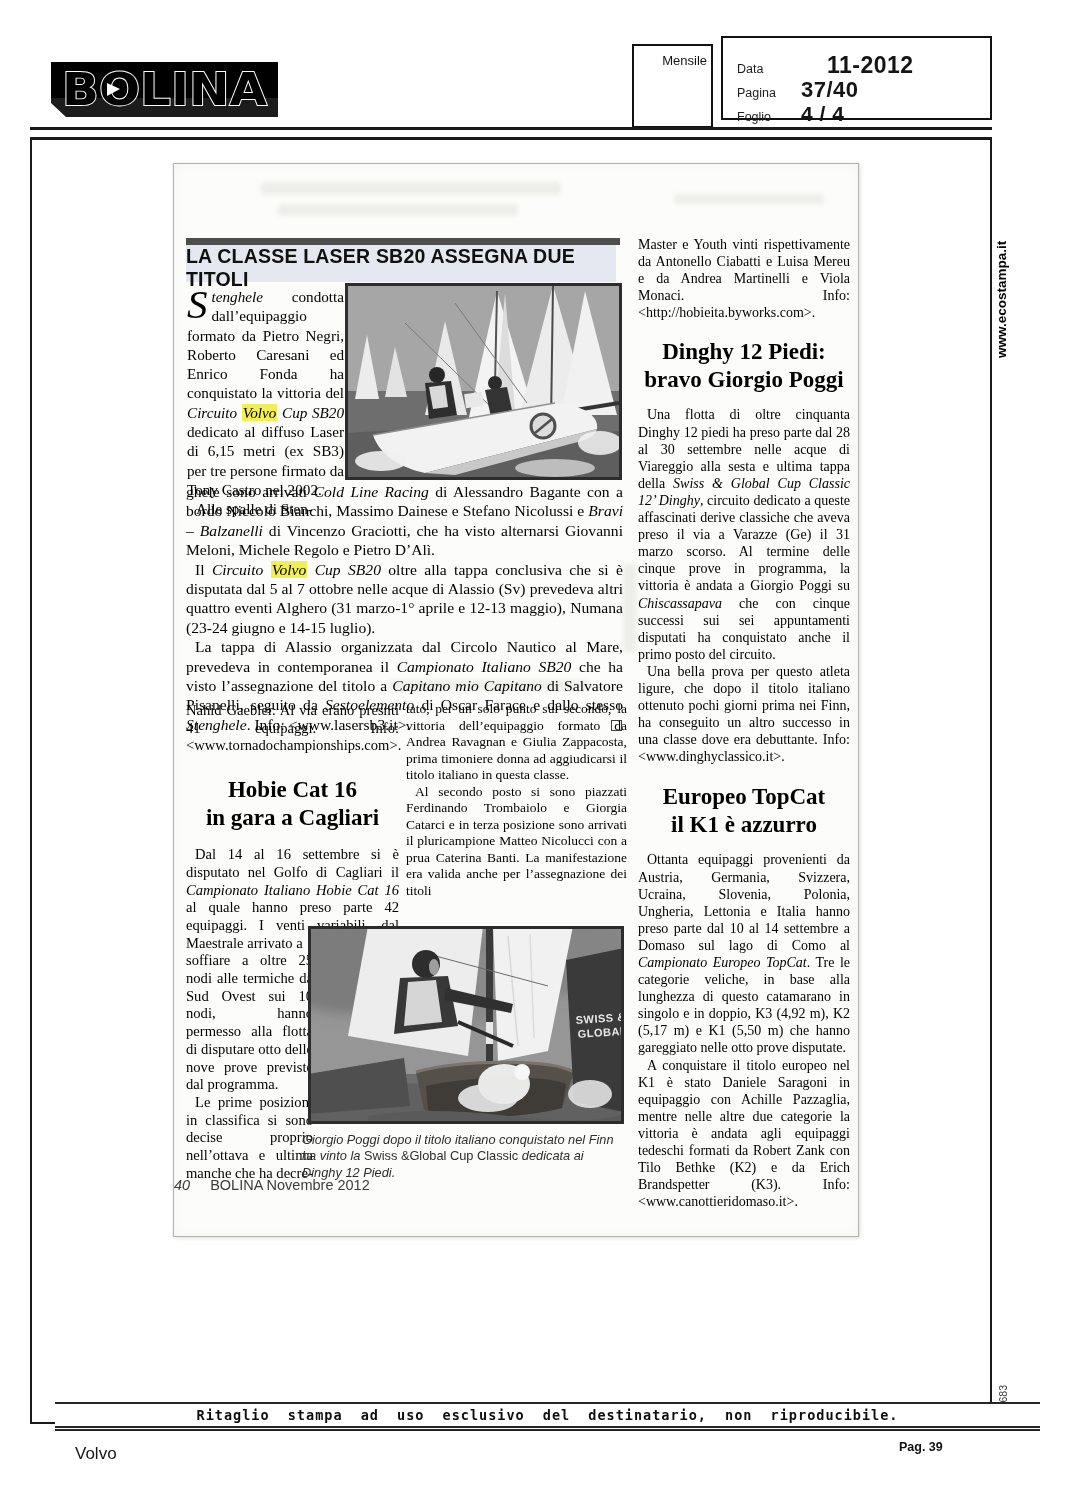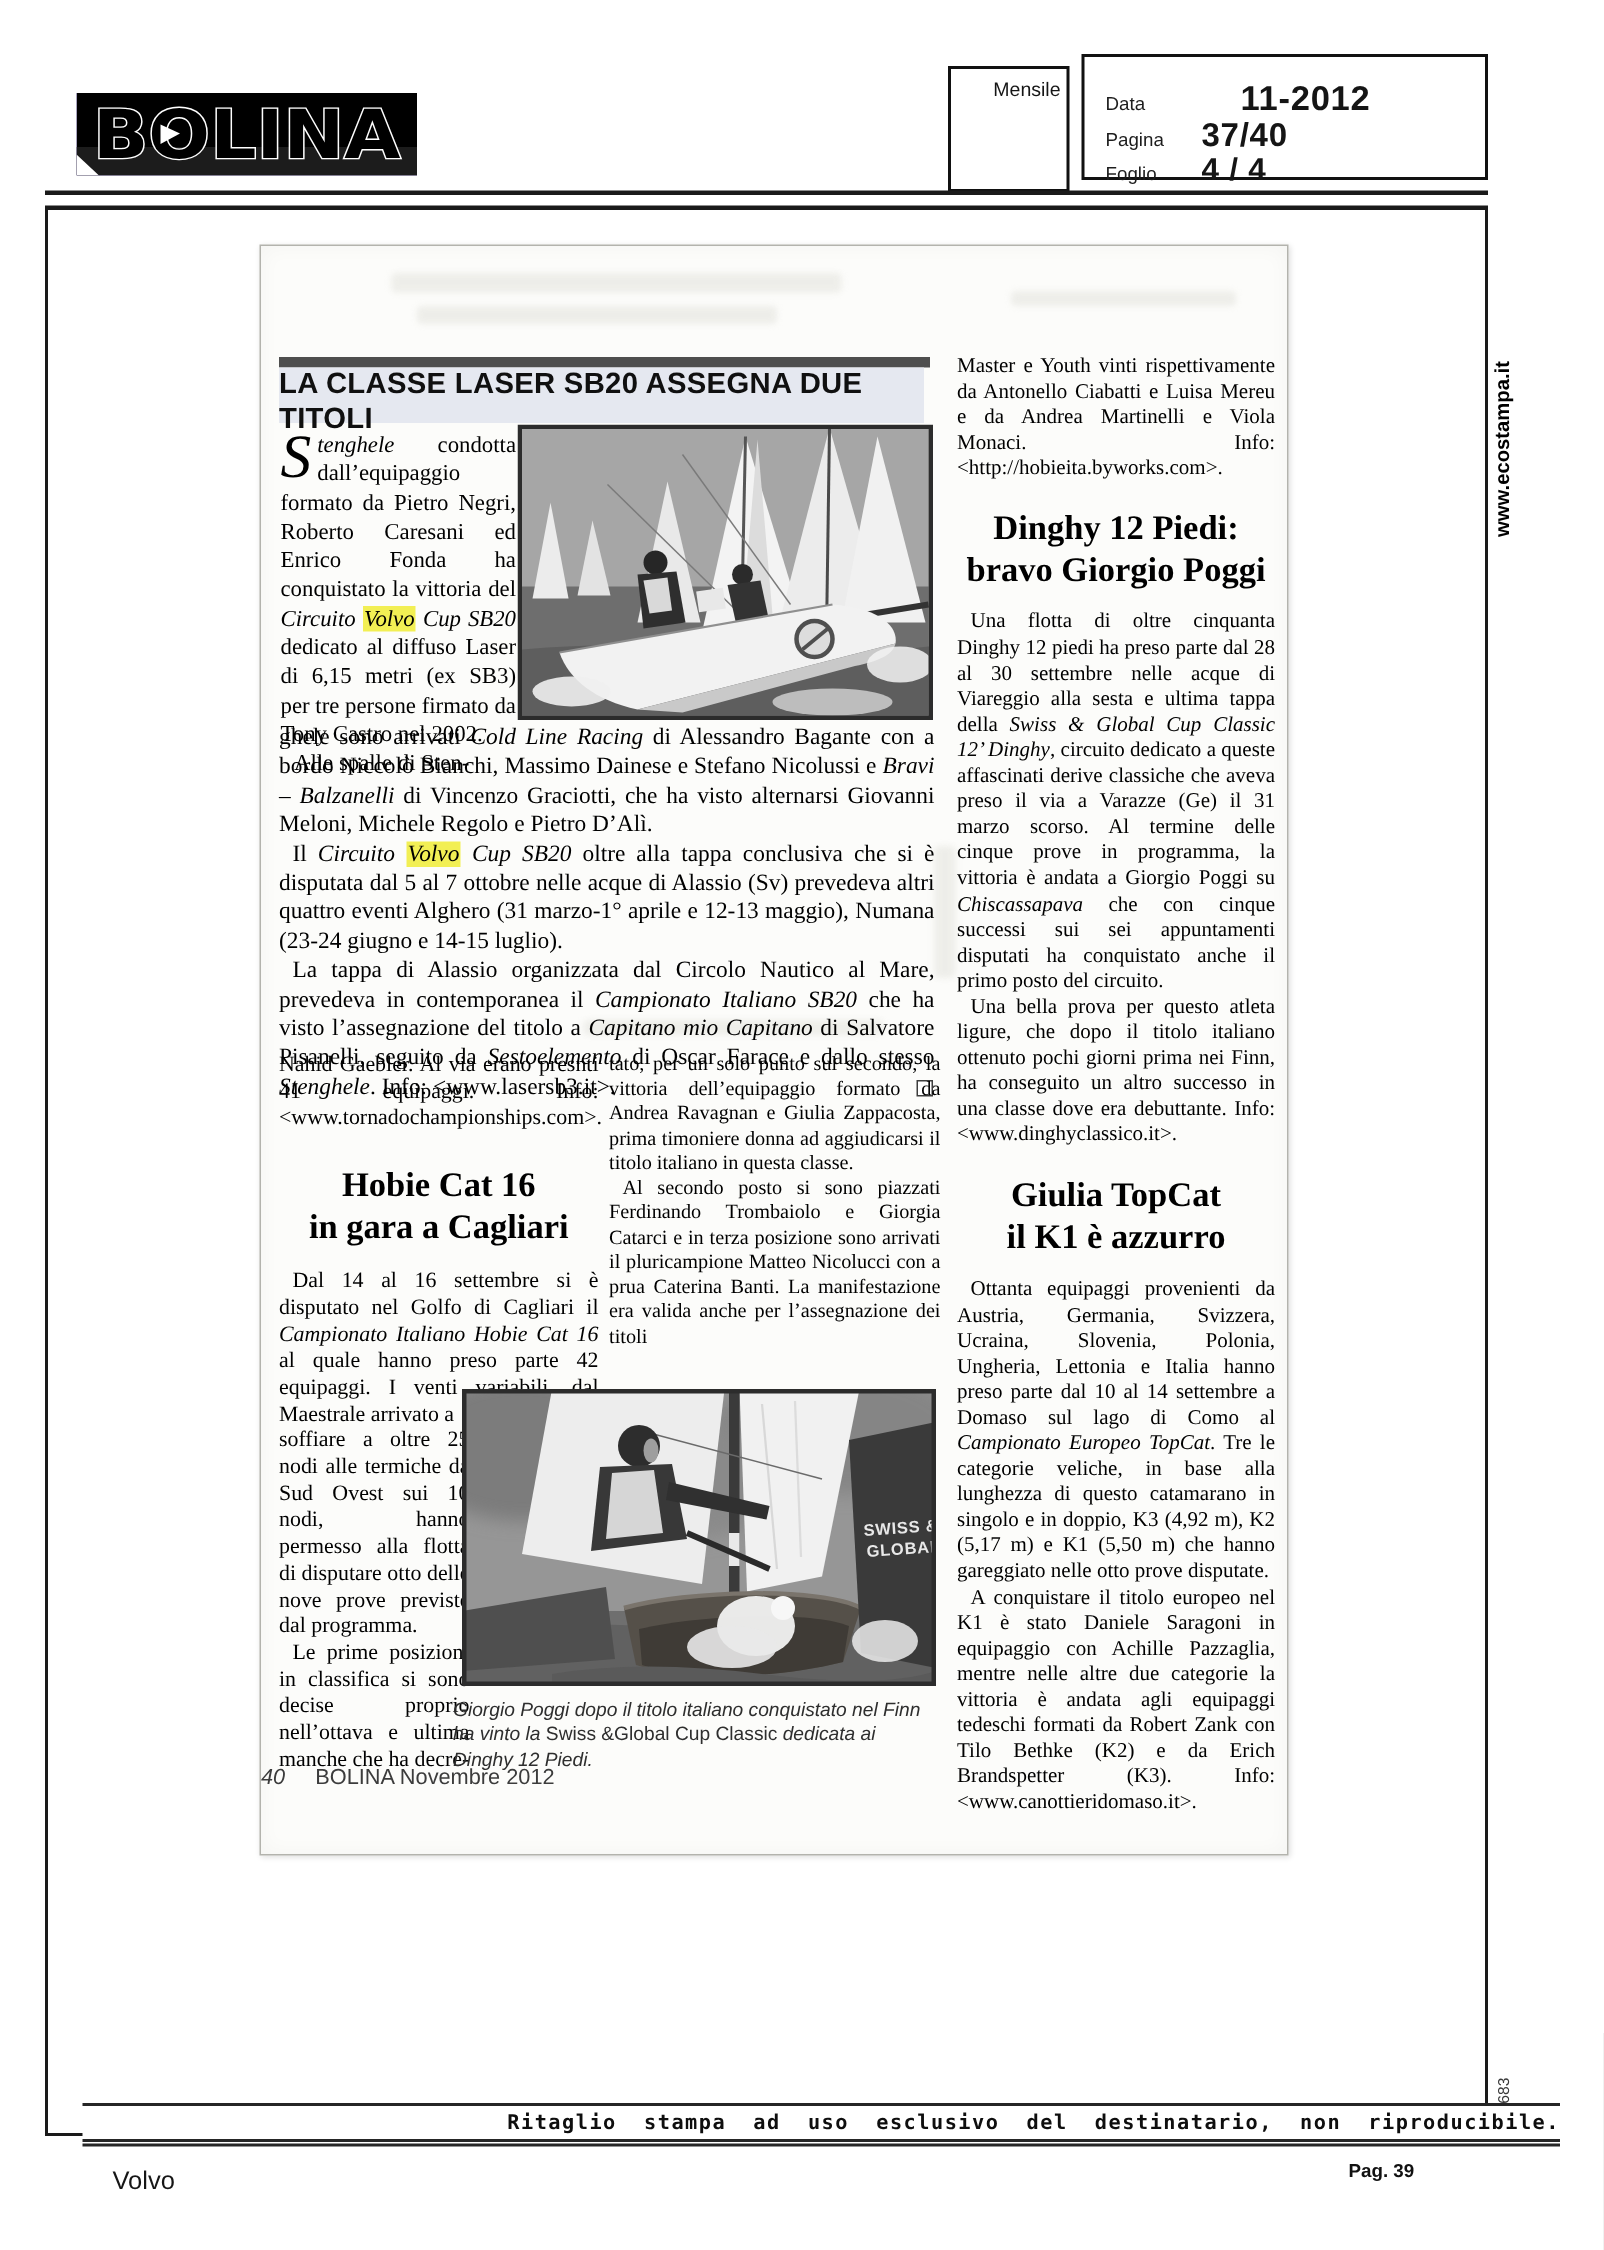--- a/index.html
+++ b/index.html
@@ -52,21 +52,21 @@
   #right-col{position:absolute;left:464px;top:72px;width:212px;font-size:14px;line-height:17.1px;}
   #photo2{position:absolute;left:134px;top:762px;width:316px;height:198px;}
   #caption{position:absolute;left:128px;top:968px;width:324px;font-size:12.8px;line-height:16.4px;
            color:#2e2e2e;font-family:"Liberation Sans",sans-serif;text-align:left;}
   #caption .it{font-style:italic;}
   #pagefoot{position:absolute;left:0px;top:1013px;width:320px;font-size:14.5px;color:#3c3c3c;}
   #pagefoot .issue{font-style:italic;margin-right:20px;}
   
   #footband{position:absolute;left:55px;top:1402px;width:985px;height:22px;background:#fff;
             border-top:2px solid #262626;border-bottom:5px double #262626;
-            display:flex;align-items:center;justify-content:flex-end;
+            display:flex;align-items:center;justify-content:center;
             font-family:"DejaVu Sans Mono",monospace;font-size:13.5px;font-weight:bold;
             letter-spacing:1px;word-spacing:9px;color:#0e0e0e;}
   #brand{position:absolute;left:75px;top:1444px;font-size:17px;color:#161616;}
   #pagenum{position:absolute;left:899px;top:1440px;font-size:12.5px;font-weight:bold;color:#111;}
 </style>
 </head>
 <body>
 
 <div id="page">
 
@@ -223,21 +223,21 @@
     </div>
 
     <div id="caption"><span class="it">Giorgio Poggi dopo il titolo italiano conquistato nel Finn ha vinto la </span><span class="">Swiss &amp;Global Cup Classic </span><span class="it">dedicata ai Dinghy 12 Piedi.</span></div>
 
     <div id="right-col" class="serif">
       <p class="para">Master e Youth vinti rispettivamente da Antonello Ciabatti e Luisa Mereu e da Andrea Martinelli e Viola Monaci. Info: &lt;http://hobieita.byworks.com&gt;.</p>
       <p class="colhead" style="margin:17px 0 12px 0;">Dinghy 12 Piedi:
 bravo Giorgio Poggi</p>
       <p class="para ind"><span class="">Una flotta di oltre cinquanta Dinghy 12 piedi ha preso parte dal 28 al 30 settembre nelle acque di Viareggio alla sesta e ultima tappa della </span><span class="it">Swiss &amp; Global Cup Classic 12’ Dinghy</span><span class="">, circuito dedicato a queste affascinati derive classiche che aveva preso il via a Varazze (Ge) il 31 marzo scorso. Al termine delle cinque prove in programma, la vittoria è andata a Giorgio Poggi su </span><span class="it">Chiscassapava</span><span class=""> che con cinque successi sui sei appuntamenti disputati ha conquistato anche il primo posto del circuito.</span></p>
       <p class="para ind">Una bella prova per questo atleta ligure, che dopo il titolo italiano ottenuto pochi giorni prima nei Finn, ha conseguito un altro successo in una classe dove era debuttante. Info: &lt;www.dinghyclassico.it&gt;.</p>
-      <p class="colhead" style="margin:18px 0 12px 0;">Giulia TopCat
+      <p class="colhead" style="margin:18px 0 12px 0;">Europeo TopCat
 il K1 è azzurro</p>
       <p class="para ind"><span class="">Ottanta equipaggi provenienti da Austria, Germania, Svizzera, Ucraina, Slovenia, Polonia, Ungheria, Lettonia e Italia hanno preso parte dal 10 al 14 settembre a Domaso sul lago di Como al </span><span class="it">Campionato Europeo TopCat</span><span class="">. Tre le categorie veliche, in base alla lunghezza di questo catamarano in singolo e in doppio, K3 (4,92 m), K2 (5,17 m) e K1 (5,50 m) che hanno gareggiato nelle otto prove disputate.</span></p>
       <p class="para ind">A conquistare il titolo europeo nel K1 è stato Daniele Saragoni in equipaggio con Achille Pazzaglia, mentre nelle altre due categorie la vittoria è andata agli equipaggi tedeschi formati da Robert Zank con Tilo Bethke (K2) e da Erich Brandspetter (K3). Info: &lt;www.canottieridomaso.it&gt;.</p>
     </div>
 
     <div id="pagefoot">
       <span class="issue">40</span><span>BOLINA Novembre 2012</span>
     </div>
   </div>
 

